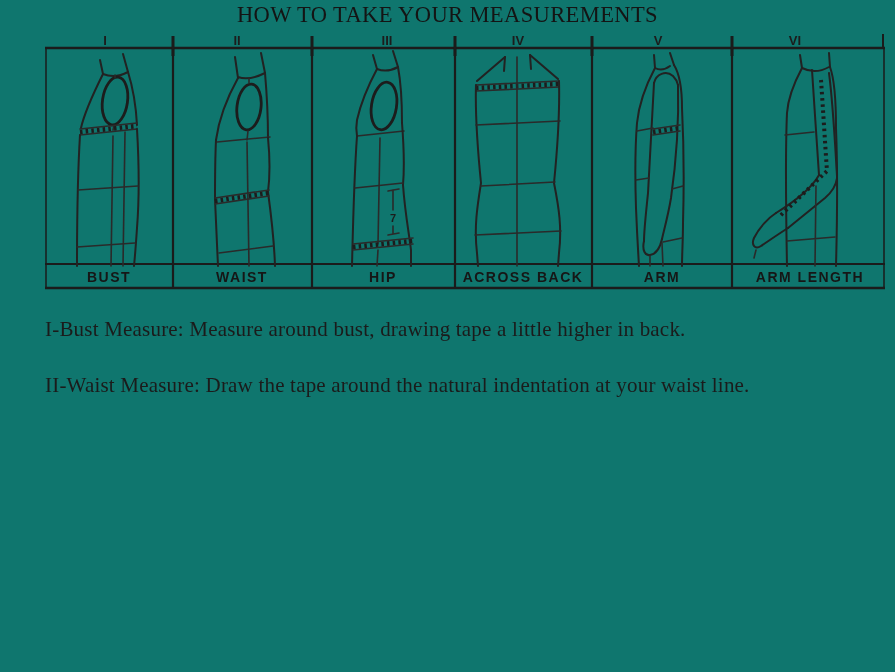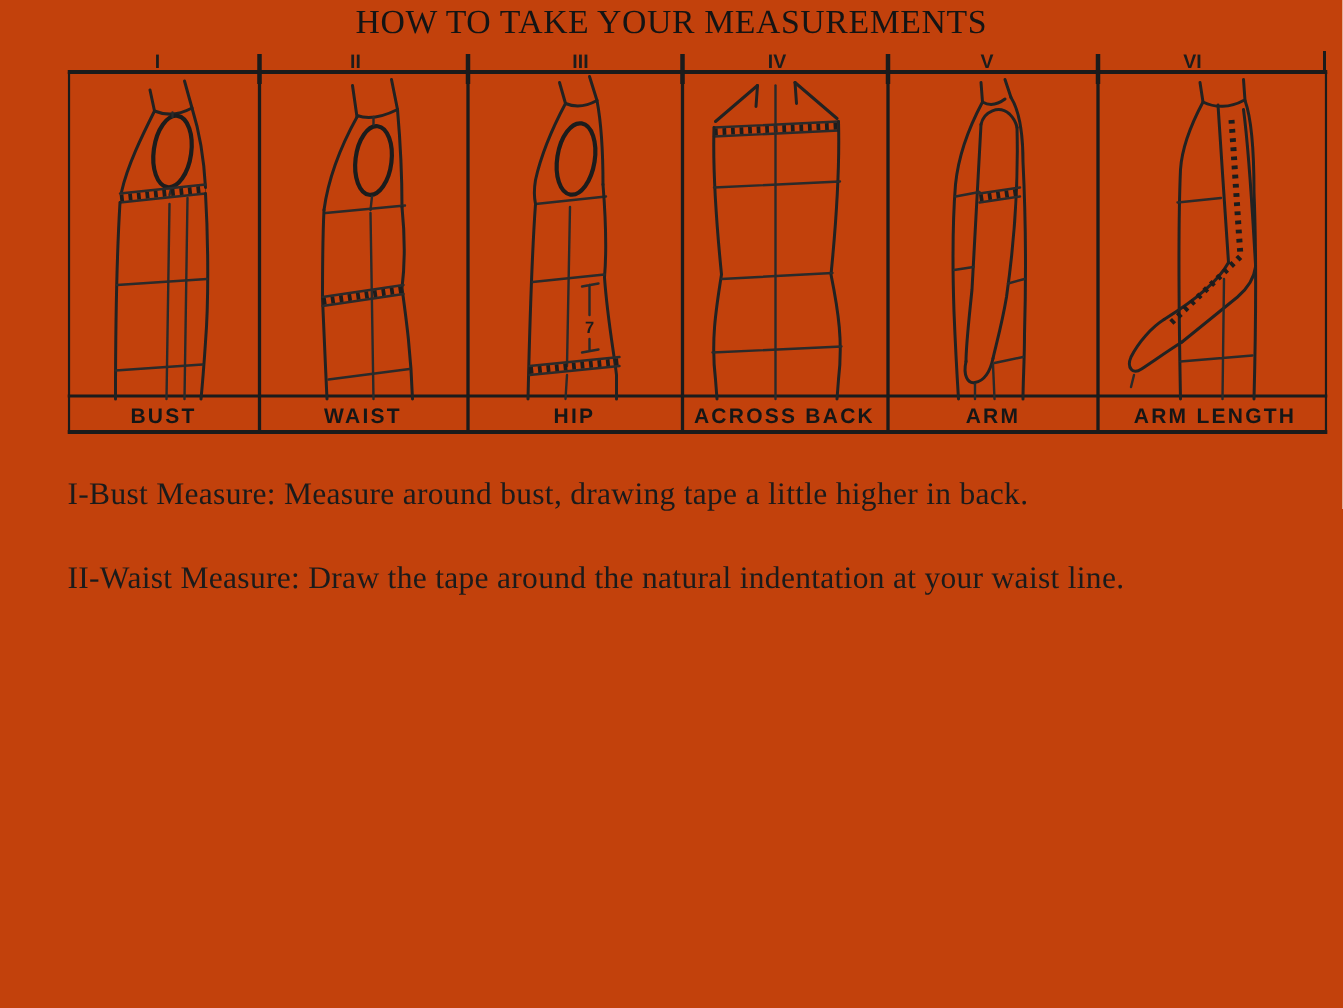--- a/index.html
+++ b/index.html
@@ -1,19 +1,19 @@
 <!DOCTYPE html>
 <html><head>
 <meta charset="utf-8">
 <style>
   html,body{margin:0;padding:0;background:#fff;}
   #page{
     position:relative;
     width:895px;height:672px;
-    background:#c2410c;
+    background:#0f766e;
     overflow:hidden;
     font-family:"Liberation Serif", serif;
     color:#1a1a1a;
   }
   .title{
     position:absolute;
     top:2px;left:0;right:0;
     text-align:center;
     font-family:"Liberation Serif", serif;
     font-size:22.5px;

